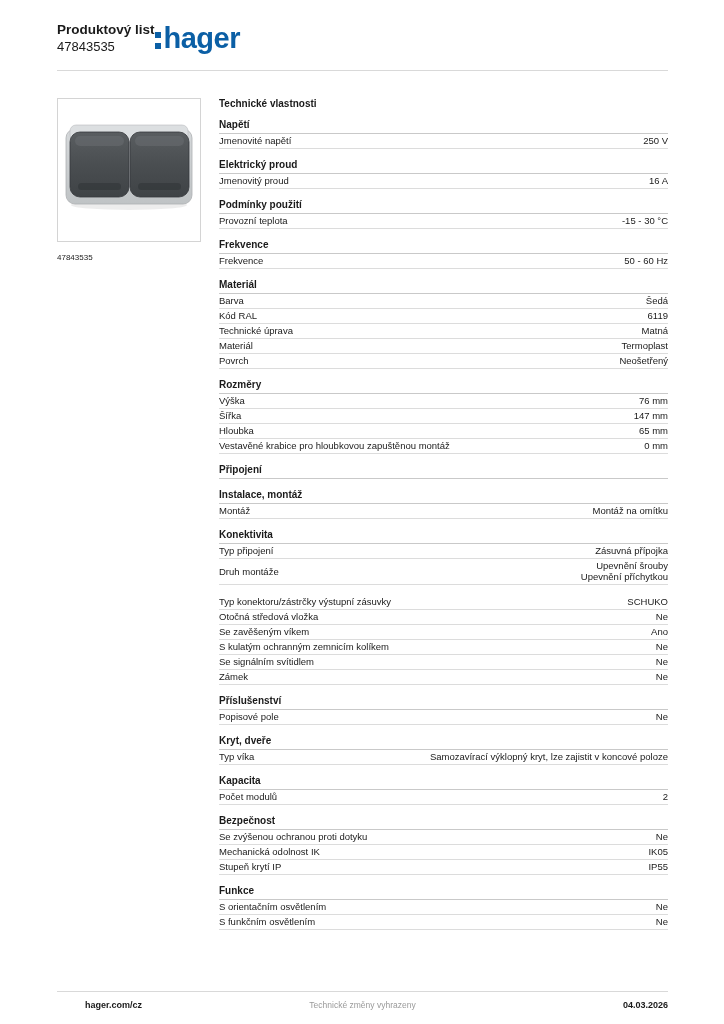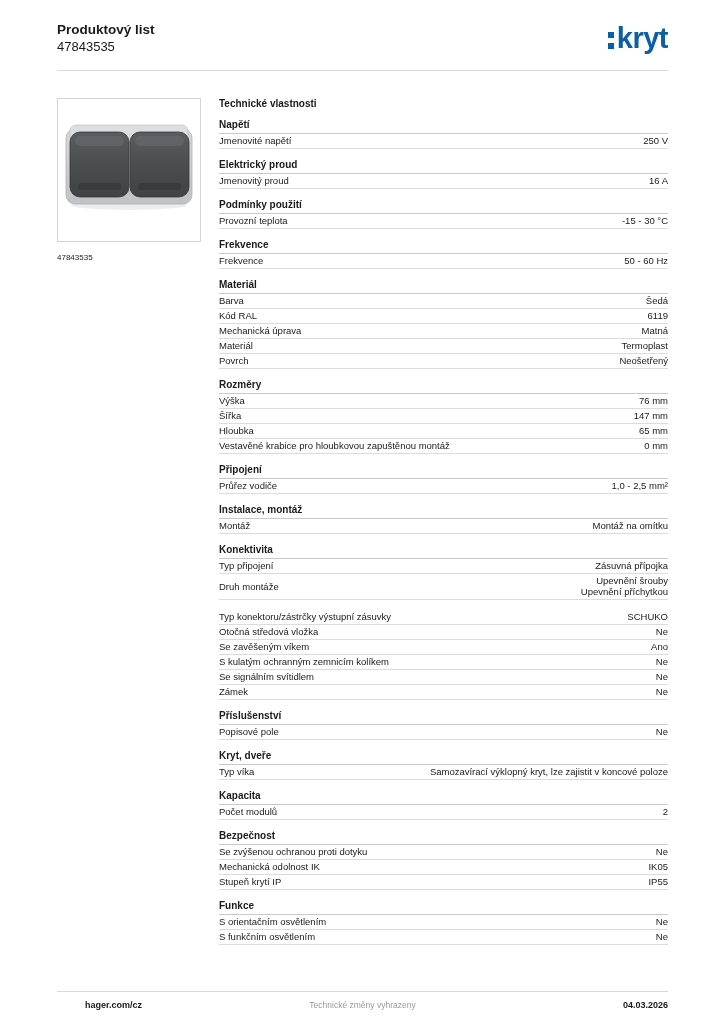--- a/index.html
+++ b/index.html
@@ -3,21 +3,21 @@
 <meta charset="utf-8">
 <style>
   * { box-sizing: border-box; }
   html,body { margin:0; padding:0; background:#e8e8e8; }
   body { font-family:"Liberation Sans", sans-serif; color:#1a1a1a; }
   .page {
     width:724px; height:1024px; background:#ffffff; position:relative;
     margin:0 auto; overflow:hidden; padding:22px 56px 0 57px;
   }
   
-  .hdr { display:flex; justify-content:space-between; align-items:flex-start; }
+  .hdr { display:flex; align-items:flex-start; }
   .hdr-title { font-size:13.5px; font-weight:bold; line-height:1.25; }
   .hdr-number { font-size:13px; line-height:1.3; }
   .logo { display:flex; align-items:flex-start; font-weight:bold; font-size:29px;
           letter-spacing:-0.5px; line-height:1; margin-top:2px; }
   .logo-colon { display:inline-flex; flex-direction:column; gap:5px; margin-right:3px; margin-top:8px; }
   .logo-dot { width:6px; height:6px; }
   .hdr-rule { border-bottom:1px solid #d9d9d9; margin-top:14px; }
   
   .content { display:flex; margin-top:27px; }
   .left-col { width:145px; flex:0 0 145px; }
@@ -51,21 +51,21 @@
   <div class="hdr">
     <div>
       <div class="hdr-title">Produktový list</div>
       <div class="hdr-number">47843535</div>
     </div>
     <div class="logo" style="color: rgb(11, 95, 165);">
       <span class="logo-colon">
         <span class="logo-dot" style="background: rgb(11, 95, 165);"></span>
         <span class="logo-dot" style="background: rgb(11, 95, 165);"></span>
       </span>
-      <span>kryt</span>
+      <span>hager</span>
     </div>
   </div>
   <div class="hdr-rule"></div>
 
   <div class="content">
     <div class="left-col">
       <div class="img-box">
         <svg width="142" height="142" viewBox="0 0 142 142">
           <defs>
             <linearGradient id="lidGrad" x1="0" y1="0" x2="0" y2="1">
@@ -127,21 +127,21 @@
             <div class="section-title">Materiál</div>
             <div class="spec-row">
               <span class="row-label">Barva</span>
               <span class="row-value">Šedá</span>
             </div>
             <div class="spec-row">
               <span class="row-label">Kód RAL</span>
               <span class="row-value">6119</span>
             </div>
             <div class="spec-row">
-              <span class="row-label">Mechanická úprava</span>
+              <span class="row-label">Technické úprava</span>
               <span class="row-value">Matná</span>
             </div>
             <div class="spec-row">
               <span class="row-label">Materiál</span>
               <span class="row-value">Termoplast</span>
             </div>
             <div class="spec-row">
               <span class="row-label">Povrch</span>
               <span class="row-value">Neošetřený</span>
             </div>
@@ -160,24 +160,20 @@
               <span class="row-label">Hloubka</span>
               <span class="row-value">65 mm</span>
             </div>
             <div class="spec-row">
               <span class="row-label">Vestavěné krabice pro hloubkovou zapuštěnou montáž</span>
               <span class="row-value">0 mm</span>
             </div>
           </div>
           <div class="spec-section">
             <div class="section-title">Připojení</div>
-            <div class="spec-row">
-              <span class="row-label">Průřez vodiče</span>
-              <span class="row-value">1,0 - 2,5 mm²</span>
-            </div>
           </div>
           <div class="spec-section">
             <div class="section-title">Instalace, montáž</div>
             <div class="spec-row">
               <span class="row-label">Montáž</span>
               <span class="row-value">Montáž na omítku</span>
             </div>
           </div>
           <div class="spec-section">
             <div class="section-title">Konektivita</div>

